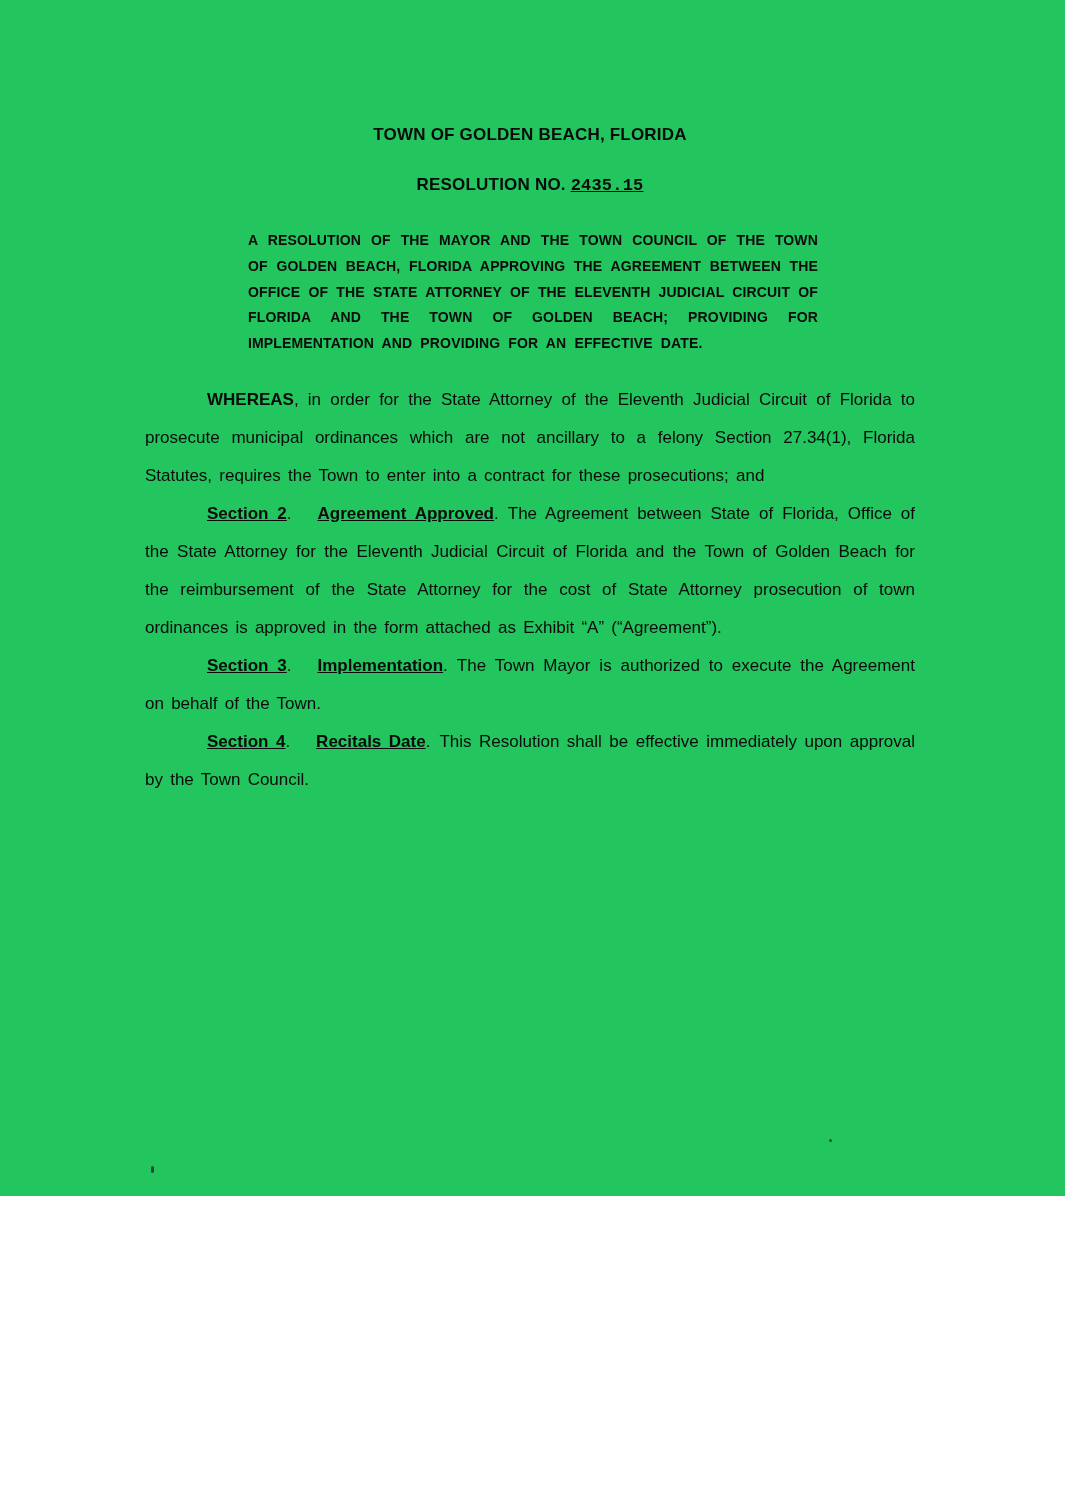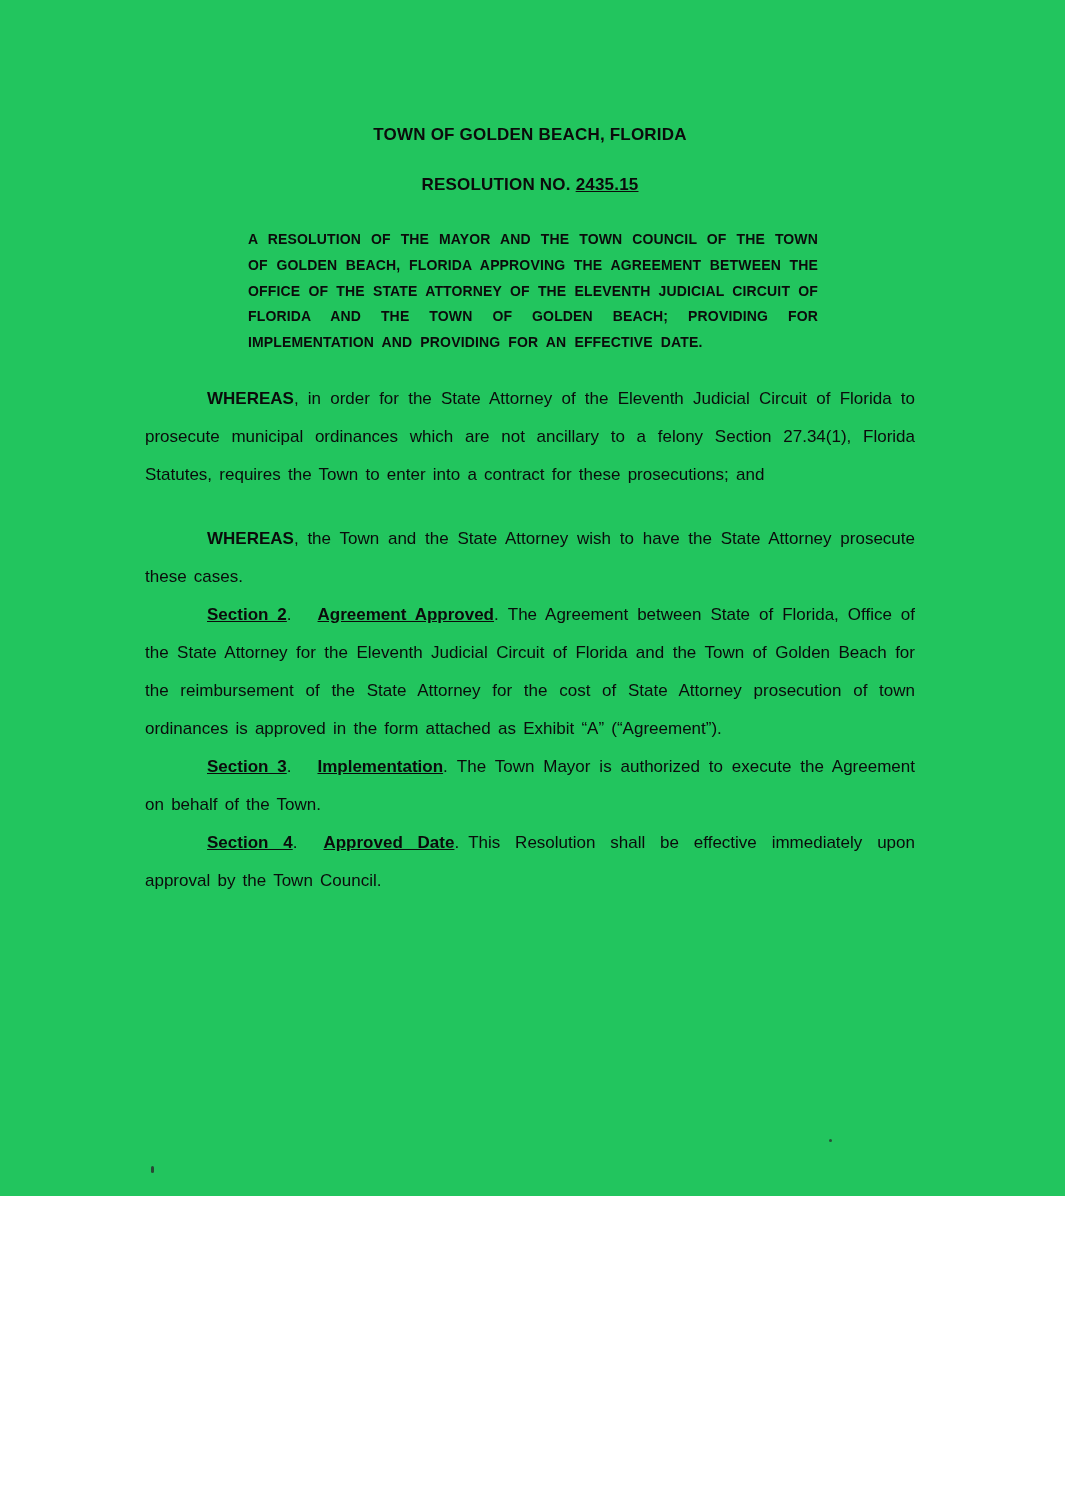--- a/index.html
+++ b/index.html
@@ -31,21 +31,21 @@
     letter-spacing: 0.2px;
   }
   .res-line {
     margin-top: 30px;
     text-align: center;
     font-weight: bold;
     font-size: 17px;
     line-height: 20px;
     letter-spacing: 0.2px;
   }
-  .u { text-decoration: underline; }
+  .u { text-decoration: underline; font-family: Liberation Mono, monospace; }
   .preamble {
     margin: 32px 0 0 103px;
     width: 570px;
     font-weight: bold;
     font-size: 14px;
     line-height: 25.8px;
     text-align: justify;
     word-spacing: 4px;
     letter-spacing: 0.15px;
   }
@@ -110,29 +110,28 @@
   <div class="content">
 
     <div class="doc-title">TOWN OF GOLDEN BEACH, FLORIDA</div>
 
     <div class="res-line"><span>RESOLUTION NO. </span><span class="u">2435.15</span></div>
 
     <div class="preamble">A RESOLUTION OF THE MAYOR AND THE TOWN COUNCIL OF THE TOWN OF GOLDEN BEACH, FLORIDA APPROVING THE AGREEMENT BETWEEN THE OFFICE OF THE STATE ATTORNEY OF THE ELEVENTH JUDICIAL CIRCUIT OF FLORIDA AND THE TOWN OF GOLDEN BEACH; PROVIDING FOR IMPLEMENTATION AND PROVIDING FOR AN EFFECTIVE DATE.</div>
 
     <p class="body-par"><span class="lead-bold">WHEREAS</span><span>, in order for the State Attorney of the Eleventh Judicial Circuit of Florida to prosecute municipal ordinances which are not ancillary to a felony Section 27.34(1), Florida Statutes, requires the Town to enter into a contract for these prosecutions; and</span></p>
 
-    <p class="body-par" style="margin-top:26px;"><span class="lead-bold">WHEREAS</span><span>, the Town and the State Attorney wish to have the State Attorney prosecute these cases.</span></p>
 
 
 
     <p class="body-par flow"><span class="sec-label">Section 2</span><span>.</span><span class="tab"></span><span class="sec-heading">Agreement Approved</span><span>.</span><span class="gap"></span><span>The Agreement between State of Florida, Office of the State Attorney for the Eleventh Judicial Circuit of Florida and the Town of Golden Beach for the reimbursement of the State Attorney for the cost of State Attorney prosecution of town ordinances is approved in the form attached as Exhibit “A” (“Agreement”).</span></p>
 
     <p class="body-par flow"><span class="sec-label">Section 3</span><span>.</span><span class="tab"></span><span class="sec-heading">Implementation</span><span>.</span><span class="gap"></span><span>The Town Mayor is authorized to execute the Agreement on behalf of the Town.</span></p>
 
-    <p class="body-par flow"><span class="sec-label">Section 4</span><span>.</span><span class="tab"></span><span class="sec-heading">Approved Date</span><span>.</span><span class="gap"></span><span>This Resolution shall be effective immediately upon approval by the Town Council.</span></p>
+    <p class="body-par flow"><span class="sec-label">Section 4</span><span>.</span><span class="tab"></span><span class="sec-heading">Recitals Date</span><span>.</span><span class="gap"></span><span>This Resolution shall be effective immediately upon approval by the Town Council.</span></p>
 
   </div>
 
   <div class="footer-page">Page 1 of 2</div>
 
   <div class="footer-res"><span>Resolution No. </span><span class="u">2435.15</span></div>
 
   <div class="artifact comma"></div>
   <div class="artifact dot-right"></div>
   <div class="artifact dot-bottom"></div>

